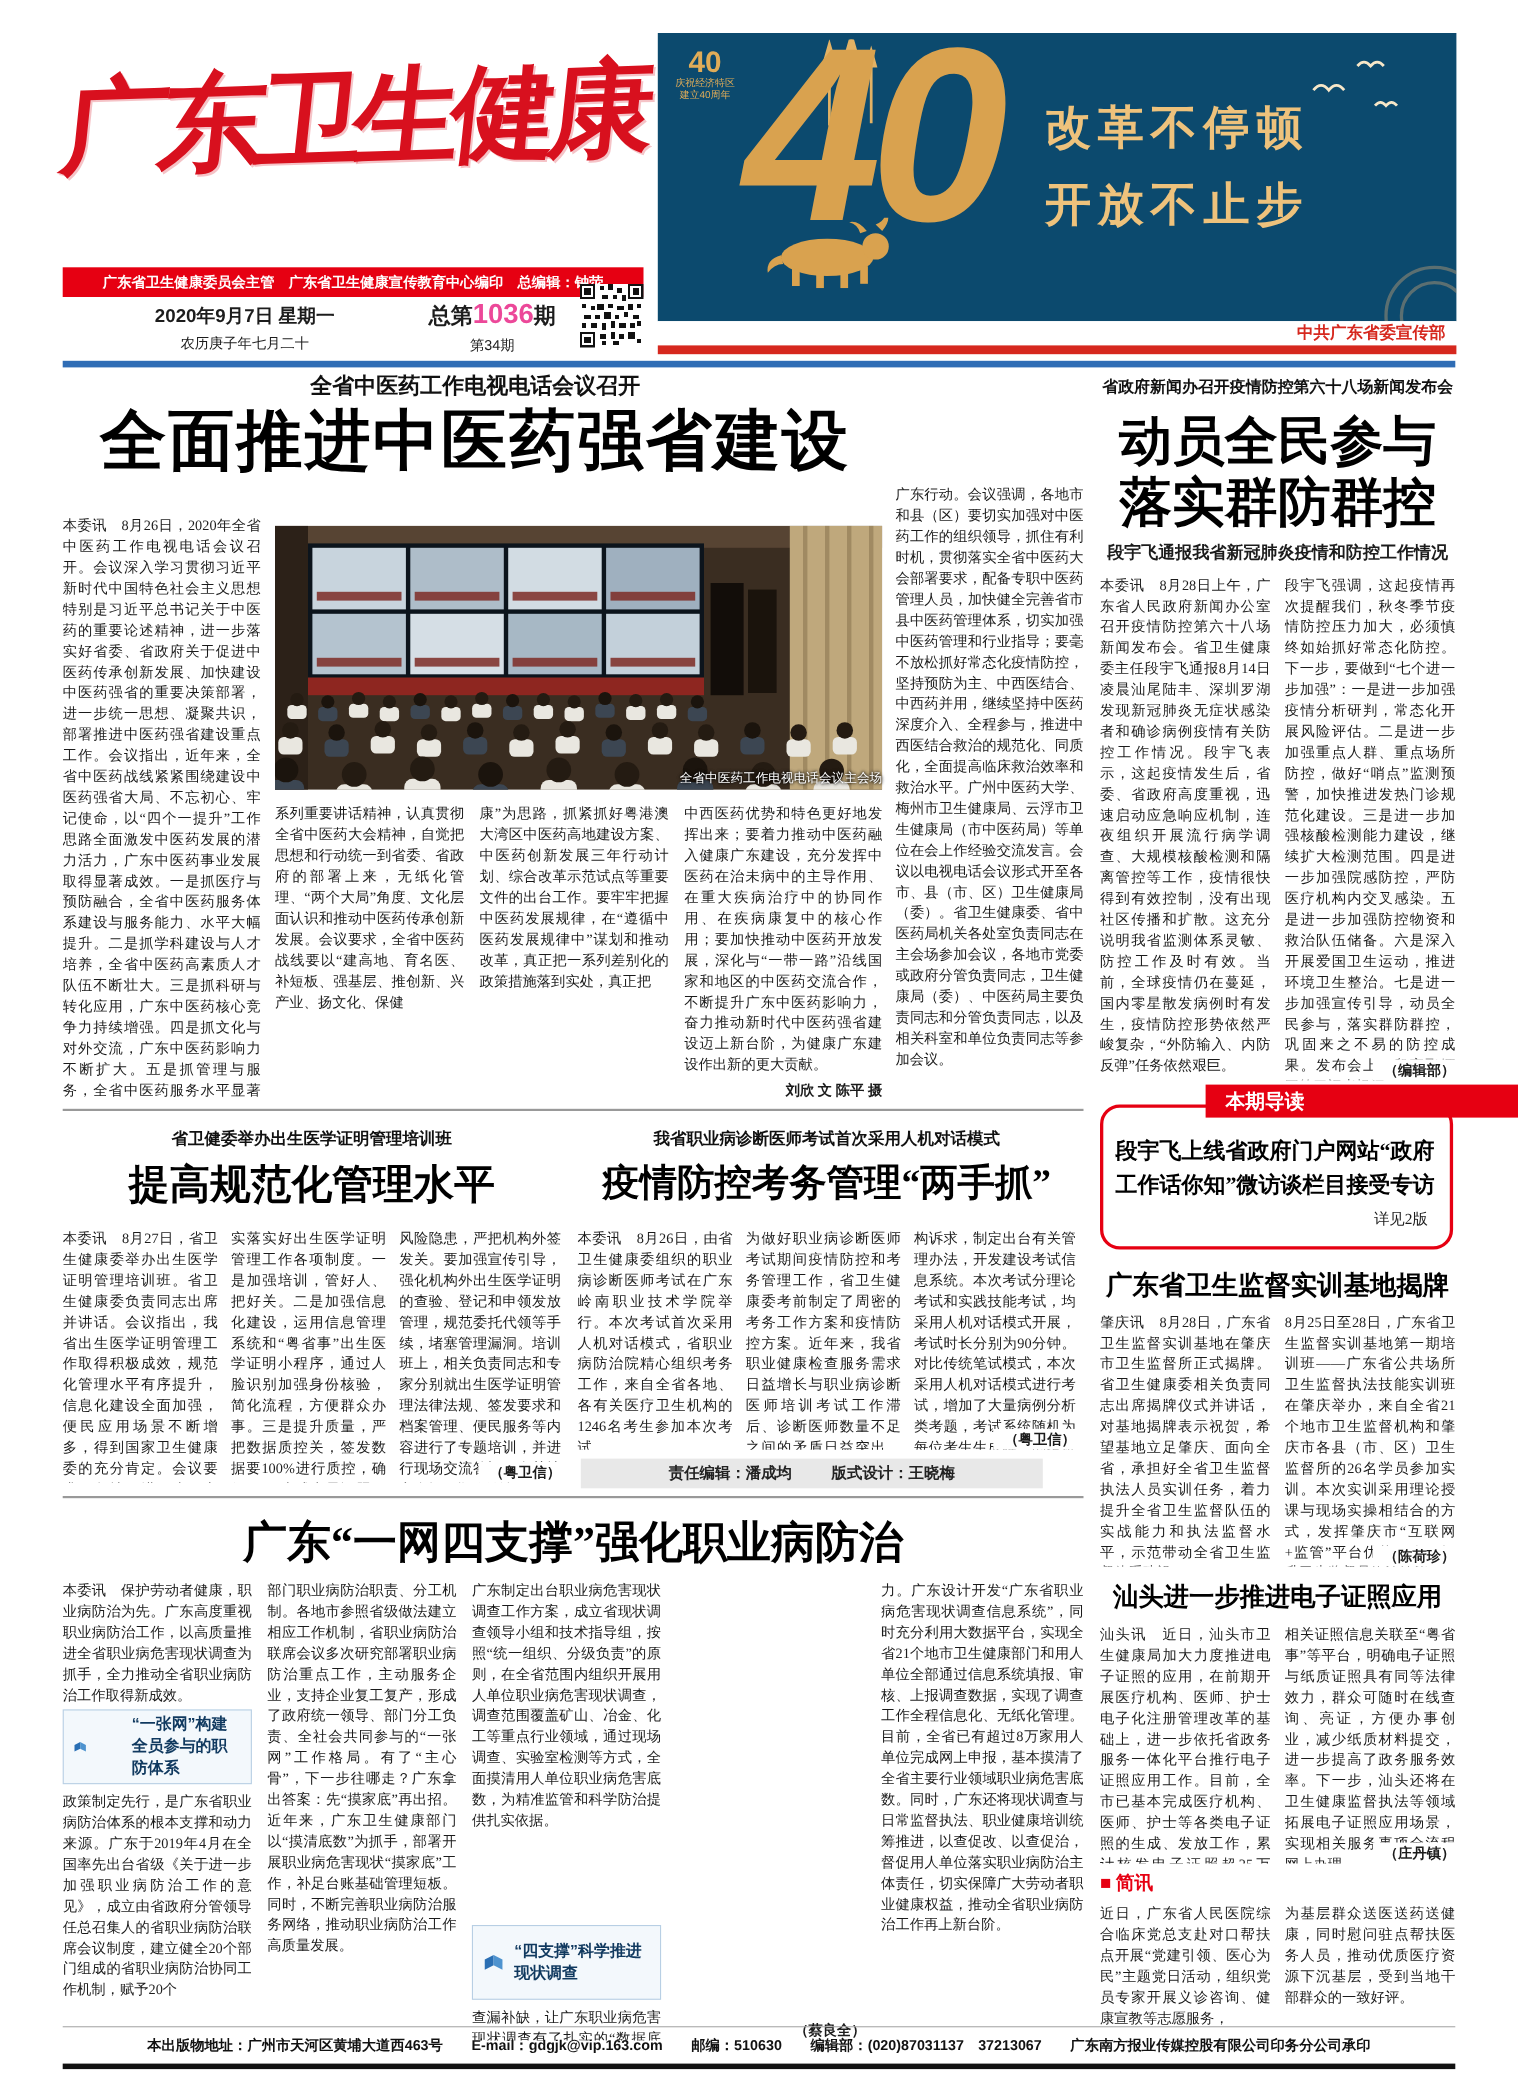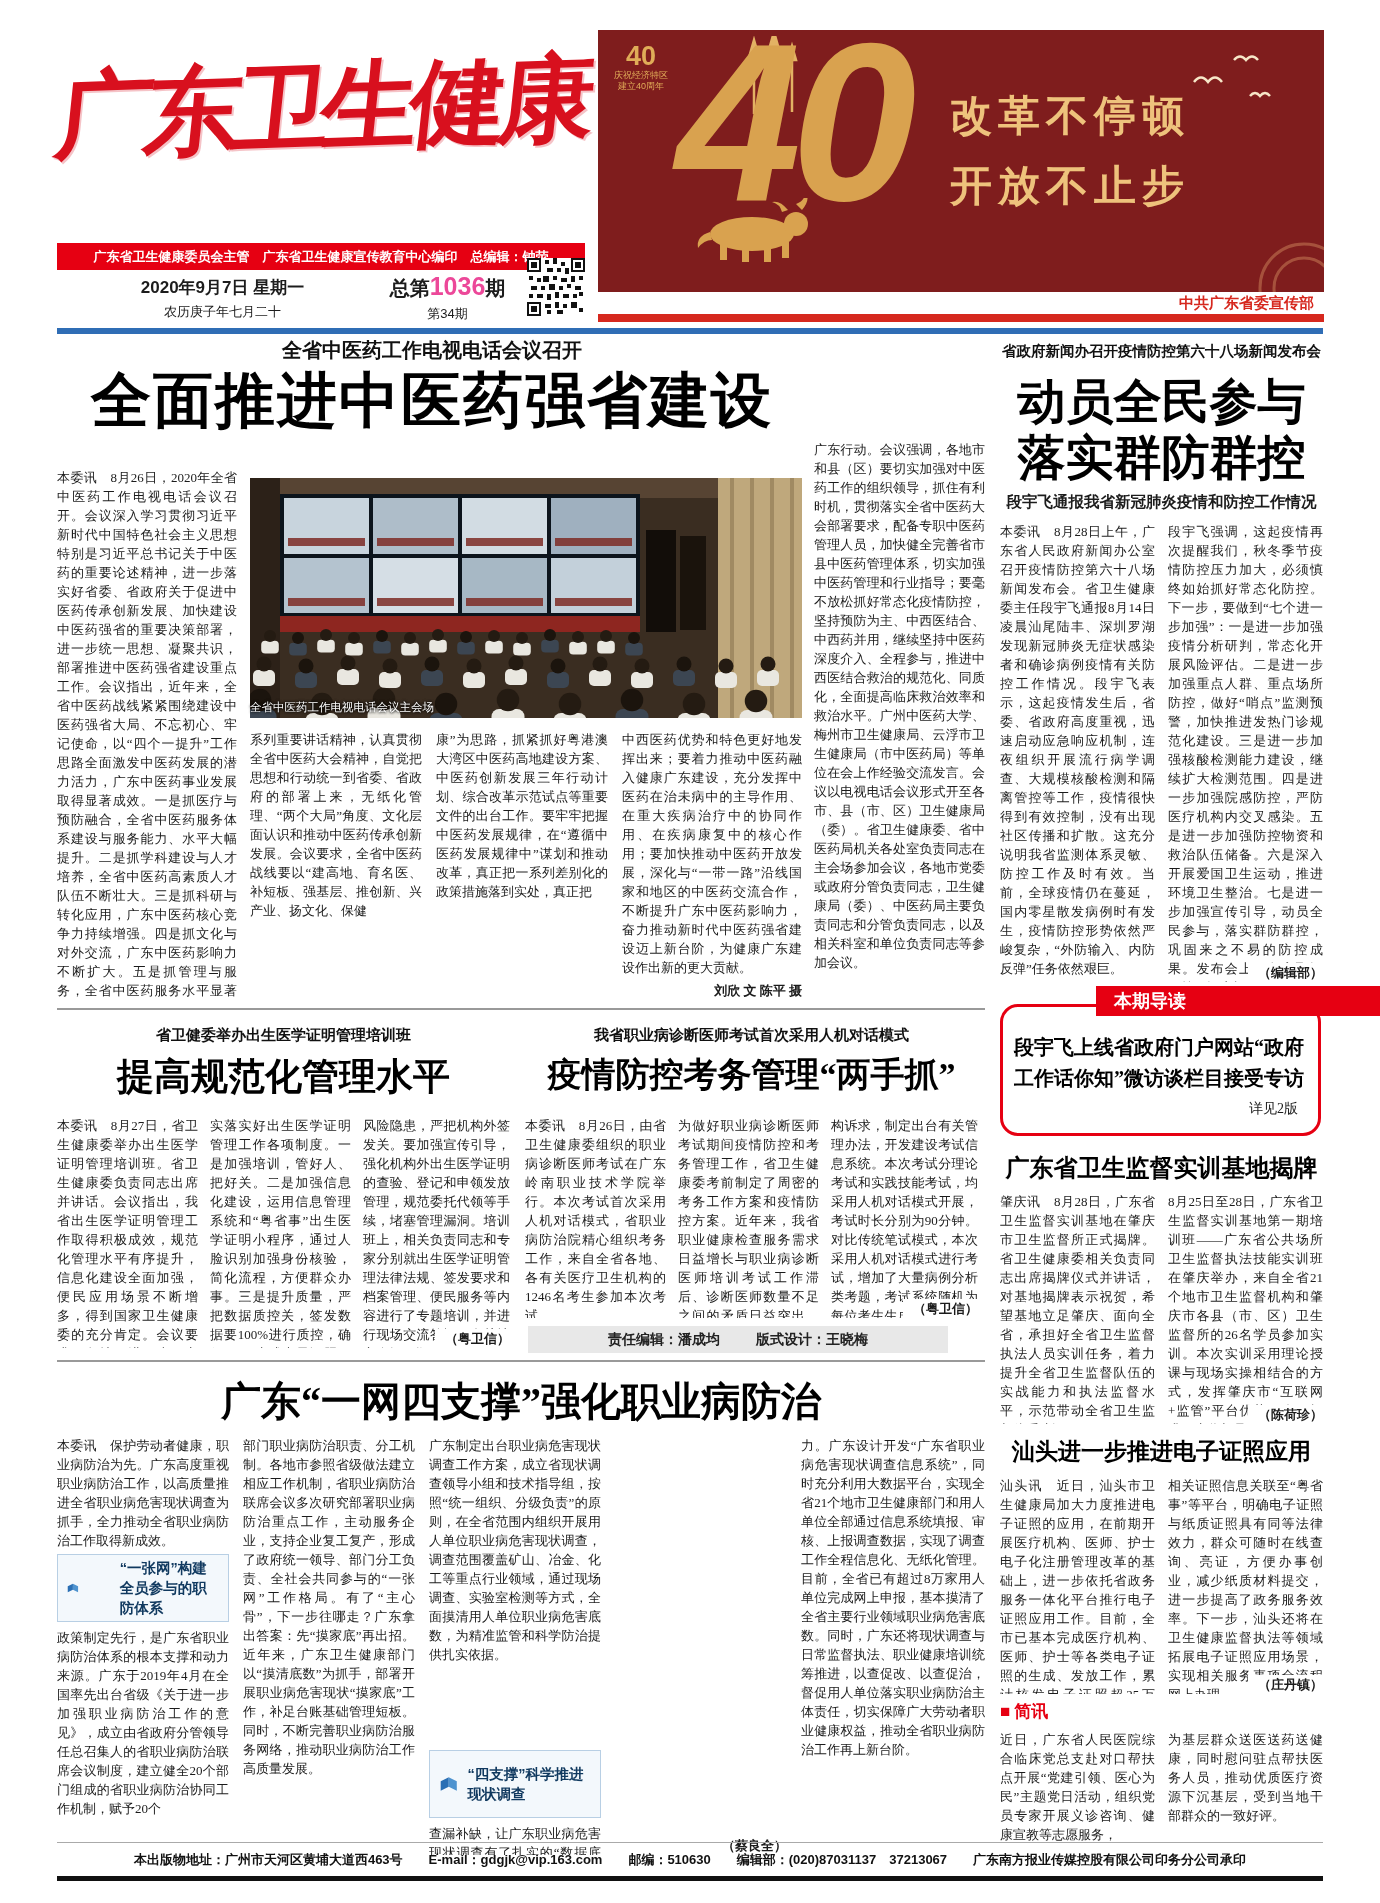--- a/index.html
+++ b/index.html
@@ -9,39 +9,39 @@
   .sans{font-family:"Liberation Sans",sans-serif;}
   .hl{font-family:"Liberation Serif",serif;font-weight:900;color:#000;}
   .kicker{font-family:"Liberation Sans",sans-serif;font-weight:bold;color:#111;}
   .col{position:absolute;text-align:justify;font-size:13px;line-height:19px;color:#1b1b1b;overflow:hidden;}
   .byline{position:absolute;right:0;bottom:0;background:#fff;padding-left:10px;font-weight:bold;font-size:13px;line-height:19px;}
   .ctr{text-align:center;}
   .masthead-title{font-weight:900;color:#d8101e;transform:skewX(-8deg) rotate(-2deg);letter-spacing:-8px;
         font-size:96px;line-height:1;white-space:nowrap;text-shadow:2px 2px 0 rgba(216,16,30,.25);}
   .redstrip{background:#e60012;color:#fff;font-size:13px;font-weight:bold;line-height:27px;text-align:center;
         font-family:"Liberation Sans",sans-serif;}
-  .banner{background:#7f1d1d;overflow:hidden;}
+  .banner{background:#0c4a6e;overflow:hidden;}
   .gold{color:#e0ac58;}
   .big40{font-size:225px;font-weight:900;font-style:italic;letter-spacing:-10px;line-height:1;color:#d9a24f;
         font-family:"Liberation Sans",sans-serif;}
   .slogan{font-size:42px;font-weight:bold;letter-spacing:6px;color:#eec27c;font-family:"Liberation Sans",sans-serif;
         white-space:nowrap;}
   .credit-strip{background:#fff;color:#d6281e;font-weight:bold;font-size:15px;line-height:22px;text-align:right;
         font-family:"Liberation Sans",sans-serif;}
   .bluebar{background:#2f6db5;}
   .tabband{background:#e60012;color:#fff;font-weight:bold;font-size:18px;padding:3px 18px;
         font-family:"Liberation Sans",sans-serif;position:relative;z-index:3;}
   .guidebox{border:3px solid #e60012;border-radius:18px;background:#fff;}
   .jobbox{background:#f3f8fc;border:1px solid #b8cfe4;display:flex;align-items:center;gap:8px;padding:6px 8px;box-sizing:border-box;}
   .jobbox .t{font-family:"Liberation Sans",sans-serif;font-weight:bold;font-size:14.5px;line-height:20px;color:#10395f;}
   .editorbar{background:#e8e8e8;display:flex;justify-content:center;gap:36px;align-items:center;
         font-family:"Liberation Sans",sans-serif;font-weight:bold;font-size:14px;color:#222;}
   .divider{background:#999;}
   .brieflabel{color:#e60012;font-weight:bold;font-size:17px;font-family:"Liberation Sans",sans-serif;}
-  .caption{position:absolute;left:0;right:0;bottom:3px;text-align:left;color:#fff;font-size:11.5px;
+  .caption{position:absolute;left:0;right:0;bottom:3px;text-align:right;color:#fff;font-size:11.5px;
         text-shadow:0 0 3px #000,0 0 3px #000;font-family:"Liberation Sans",sans-serif;}
   .footer{font-family:"Liberation Sans",sans-serif;font-size:13px;color:#111;text-align:center;font-weight:bold;}
 </style>
 </head>
 <body>
 
 <div class="page">
 
   <div class="abs masthead-title" style="left:58px;top:60px;width:530px;">广东卫生健康</div>
   <div class="abs redstrip" style="left:57px;top:243px;width:528px;height:27px;">广东省卫生健康委员会主管　广东省卫生健康宣传教育中心编印　总编辑：钟荧</div>

